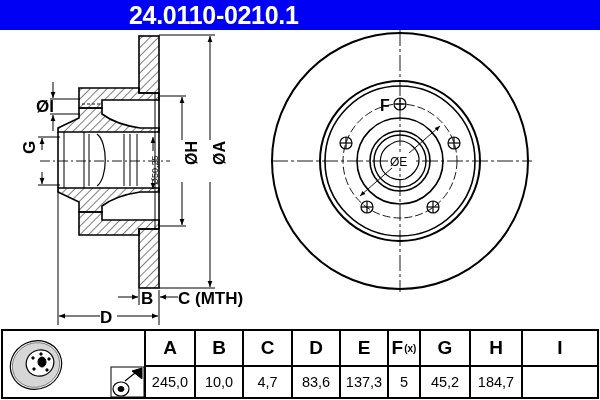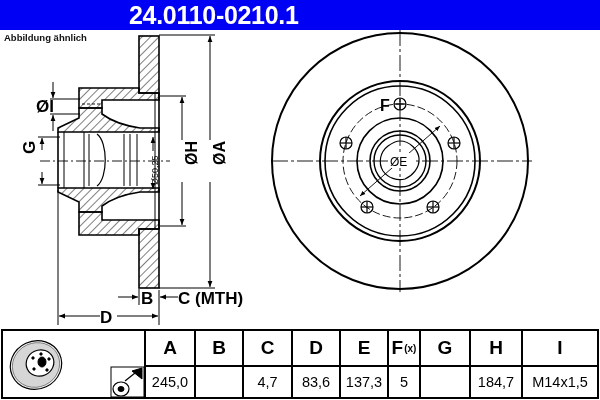--- a/index.html
+++ b/index.html
@@ -39,21 +39,20 @@
   }
 </style>
 </head>
 <body>
 
 <div class="header">
   <span class="part-no">24.0110-0210.1</span>
 </div>
 
 <div class="note">
-  <div>Abbildung ähnlich</div>
 </div>
 
 <svg class="drawing" width="600" height="298" viewBox="0 30 600 298" xmlns="http://www.w3.org/2000/svg">
   <defs>
     <pattern id="hatch" patternUnits="userSpaceOnUse" width="6" height="6" patternTransform="rotate(45)">
       <line x1="0" y1="0" x2="0" y2="6" stroke="#000" stroke-width="1"></line>
     </pattern>
     <marker id="arr" viewBox="0 0 10 10" refX="10" refY="5" markerWidth="6" markerHeight="6" orient="auto-start-reverse">
       <path d="M0,1 L10,5 L0,9 z" fill="#000"></path>
     </marker>
@@ -201,20 +200,21 @@
     <div class="col" style="width:50px">
       <div class="hd">
           <span>A</span>
         </div>
       <div class="val">245,0</div>
     </div>
     <div class="col" style="width:48px">
       <div class="hd">
           <span>B</span>
         </div>
+      <div class="val">10,0</div>
     </div>
     <div class="col" style="width:49px">
       <div class="hd">
           <span>C</span>
         </div>
       <div class="val">4,7</div>
     </div>
     <div class="col" style="width:48px">
       <div class="hd">
           <span>D</span>
@@ -231,27 +231,27 @@
       <div class="hd">
           <span>F</span>
           <span class="sup">(x)</span>
         </div>
       <div class="val">5</div>
     </div>
     <div class="col" style="width:50px">
       <div class="hd">
           <span>G</span>
         </div>
+      <div class="val">45,2</div>
     </div>
     <div class="col" style="width:52px">
       <div class="hd">
           <span>H</span>
         </div>
       <div class="val">184,7</div>
     </div>
     <div class="col" style="flex:1">
       <div class="hd">
           <span>I</span>
         </div>
-      <div class="val">M14x1,5</div>
     </div>
   </div>
 </div>
 
 </body></html>

